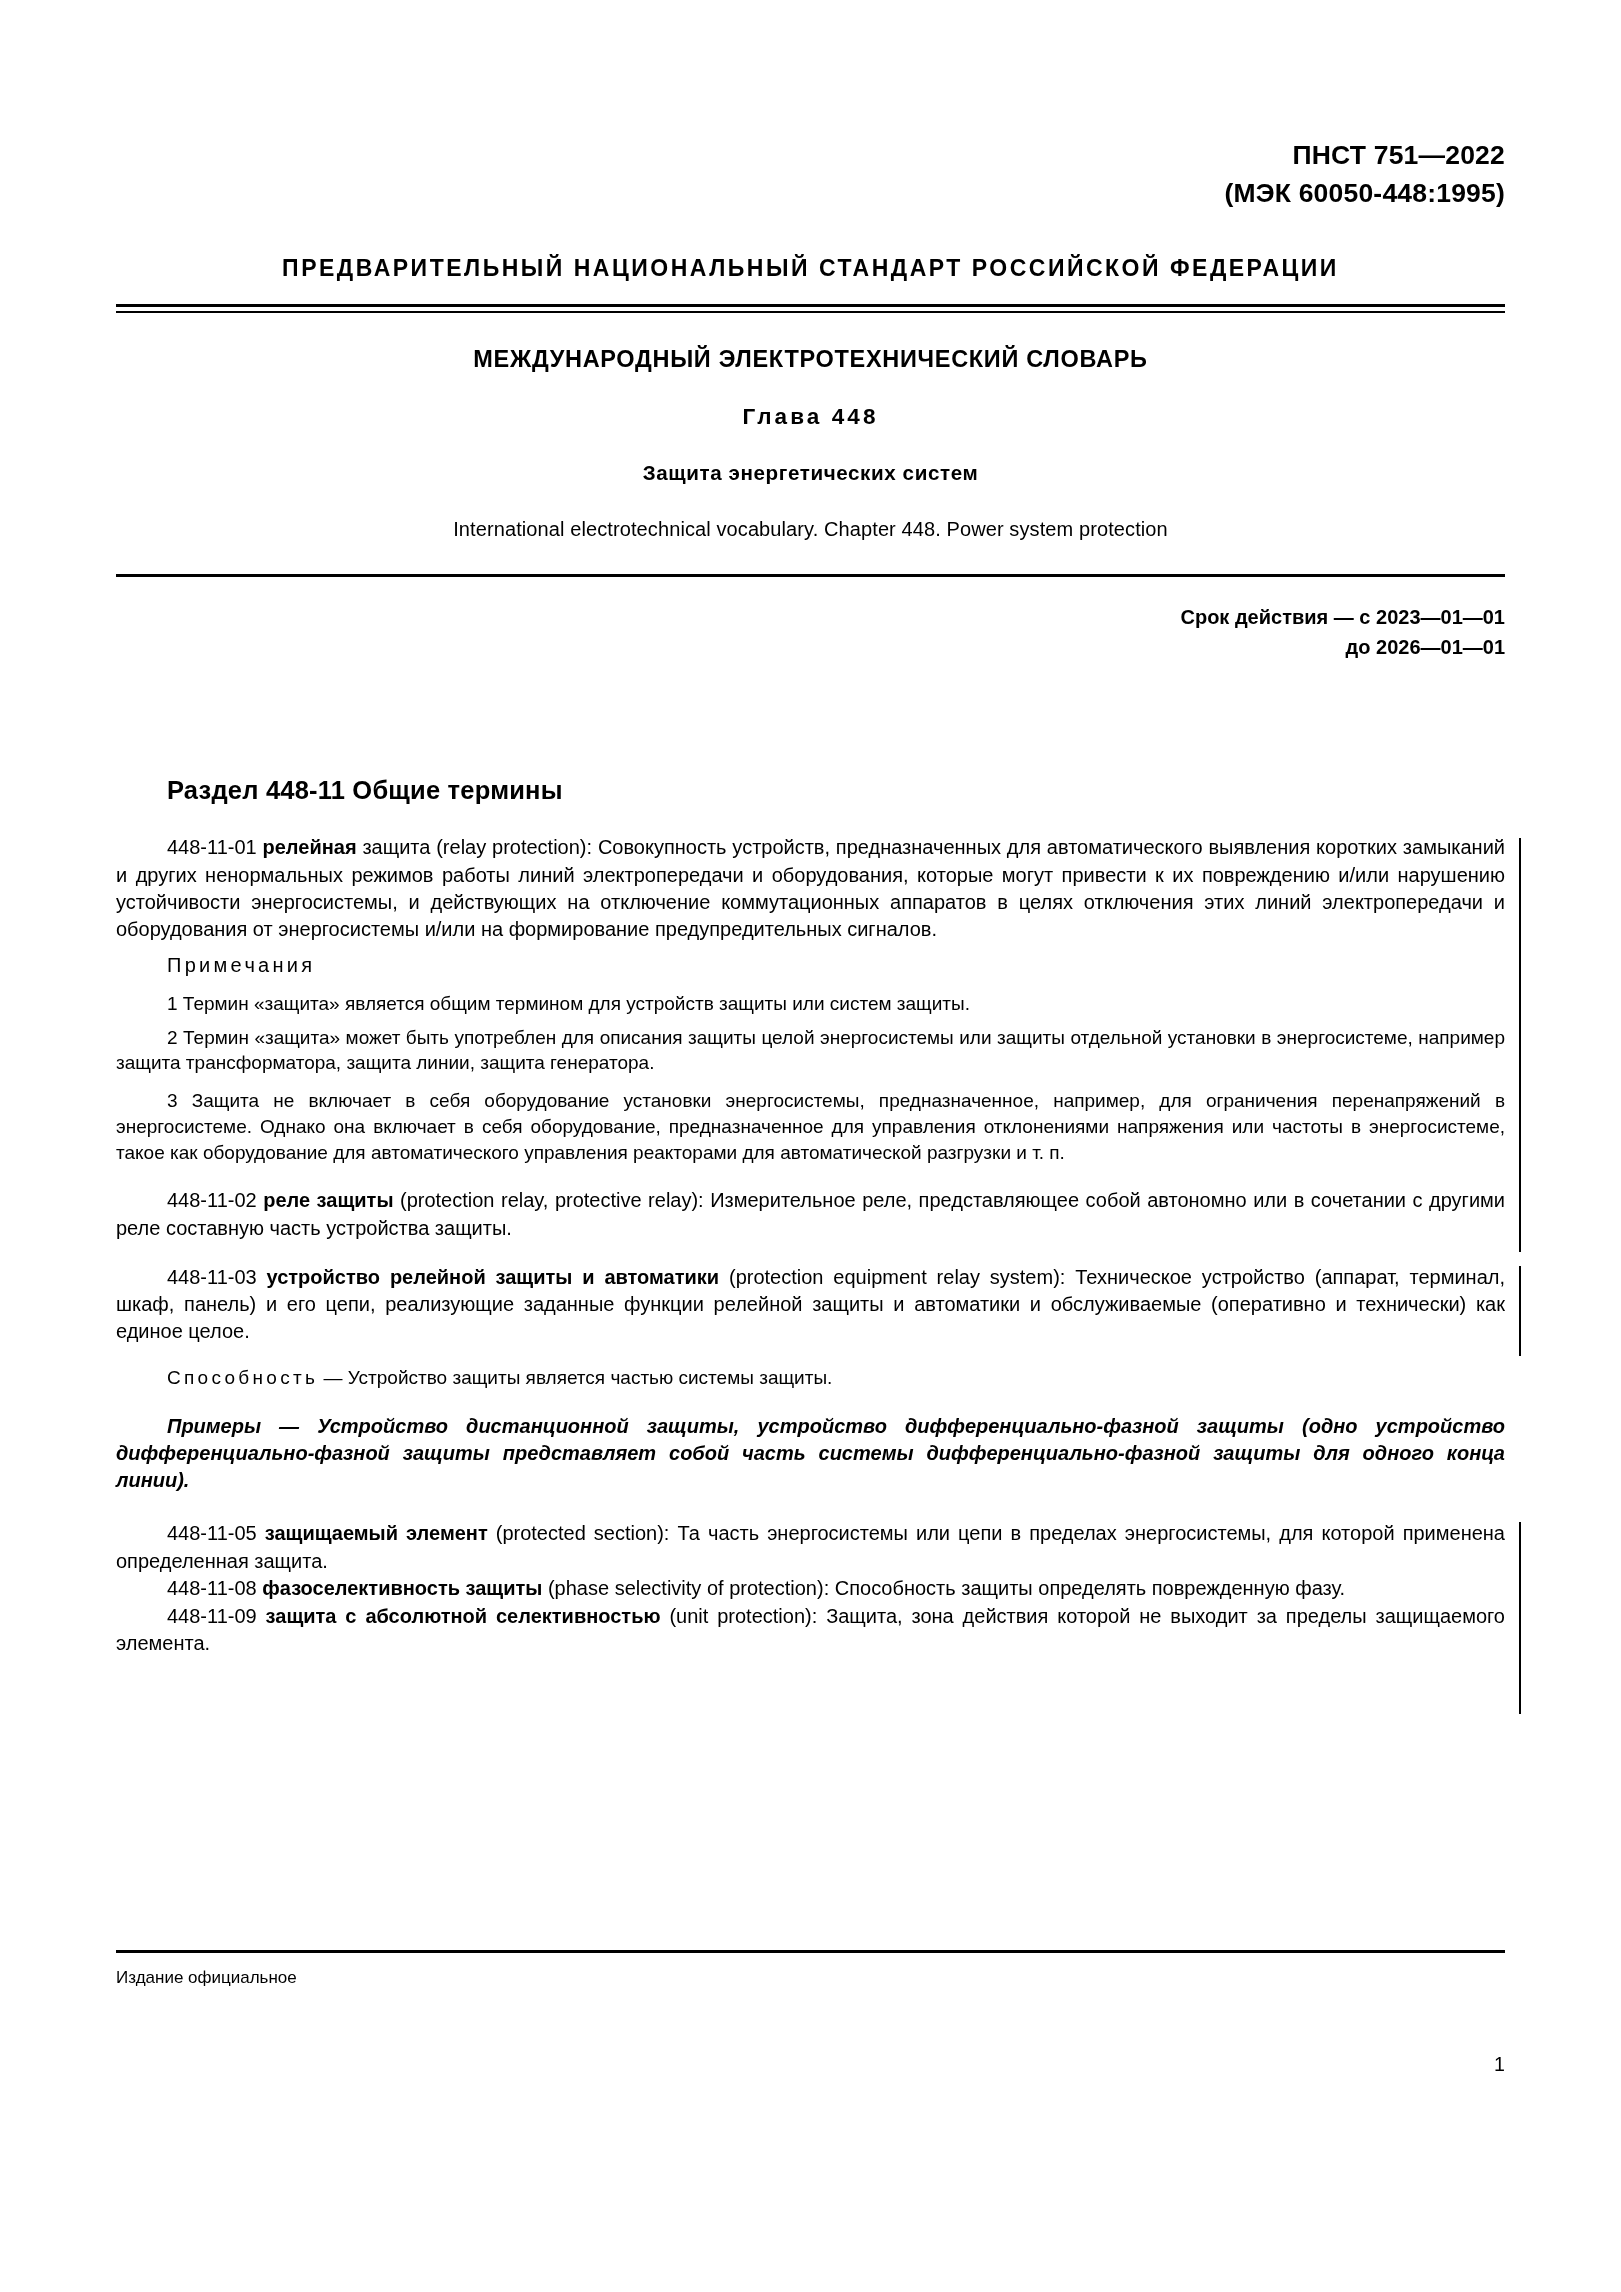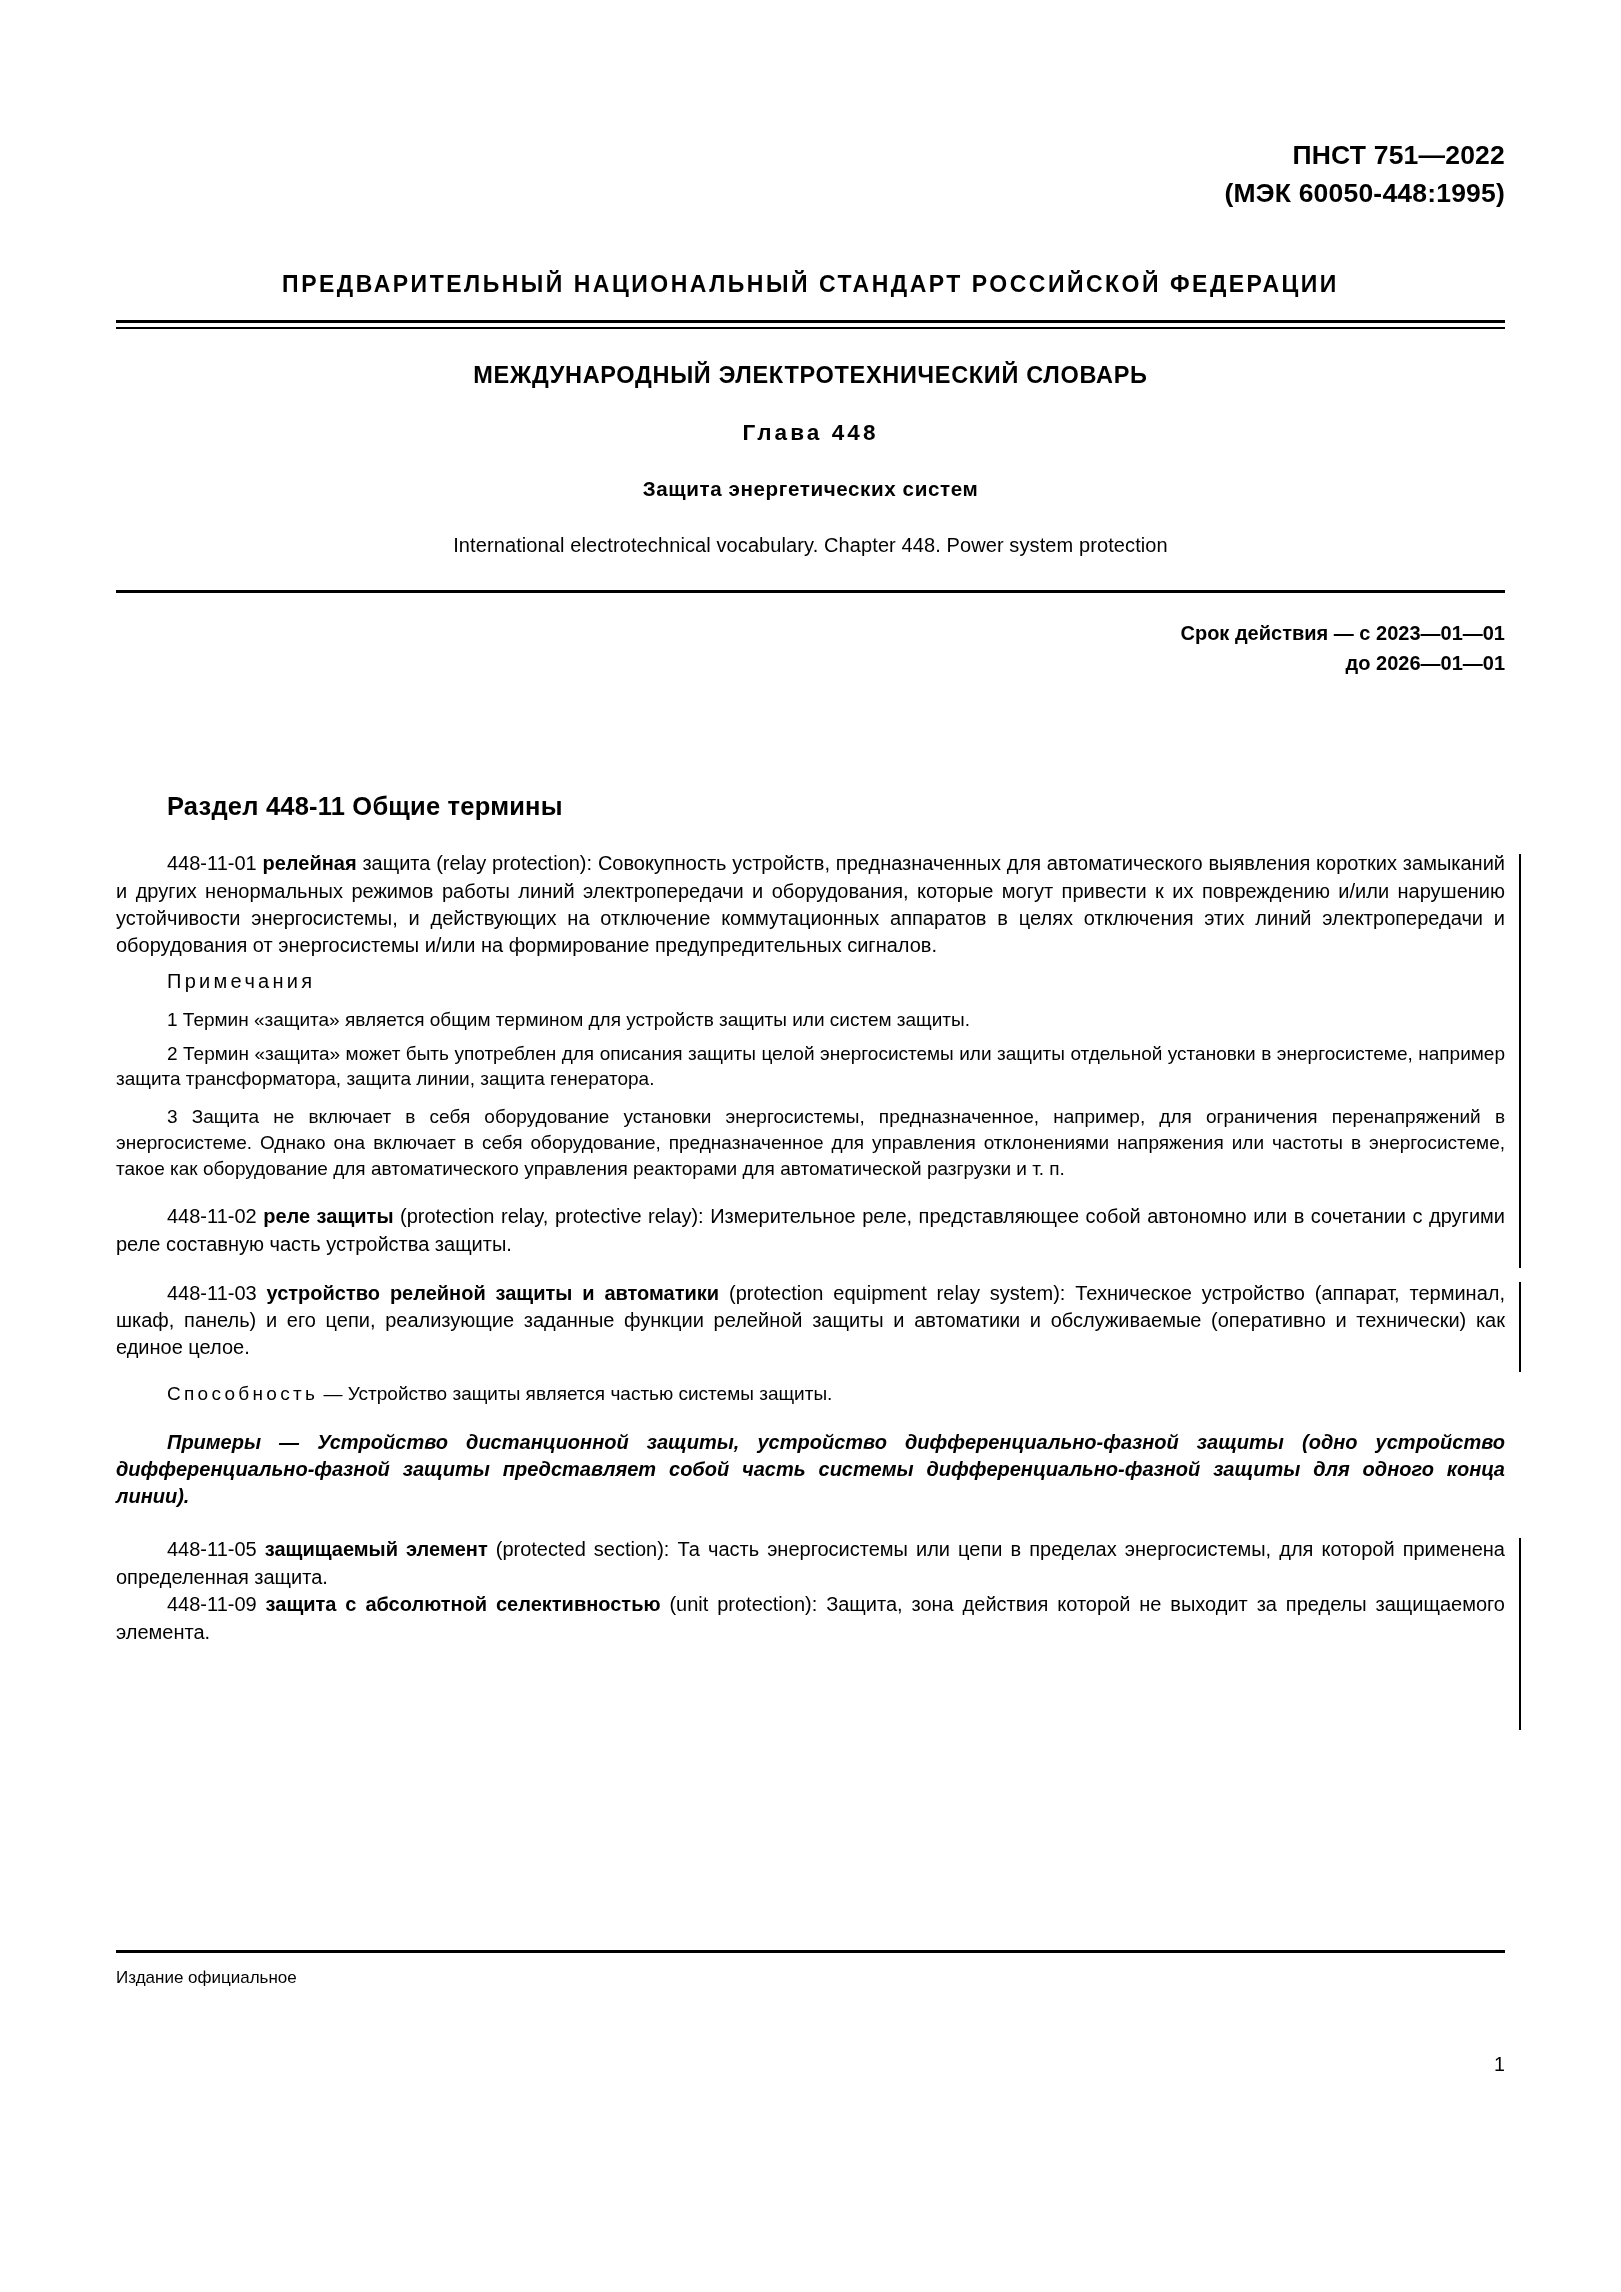--- a/index.html
+++ b/index.html
@@ -31,21 +31,21 @@
   
   .doc-code {
     margin-top: 137px;
     text-align: right;
     font-weight: bold;
     font-size: 26.5px;
     line-height: 1.42;
     letter-spacing: 0.2px;
   }
   .std-title {
-    margin-top: 59px;
+    margin-top: 43px;
     text-align: center;
     font-weight: bold;
     font-size: 23px;
     letter-spacing: 2.5px;
     white-space: nowrap;
   }
   .rule-thick {
     border-top: 3.9px solid #000;
     margin-top: 21.6px;
   }
@@ -222,20 +222,21 @@
       <p class="t small ind"><span class="note-inline-spaced">Способность</span><span>  — Устройство защиты является частью системы защиты.</span></p>
     </div>
 
     <div class="body-block" style="margin-top:21.6px;">
       <p class="t ind ital-bold">Примеры — Устройство дистанционной защиты, устройство дифференциально-фазной защи­ты (одно устройство дифференциально-фазной защиты представляет собой часть системы диффе­ренциально-фазной защиты для одного конца линии).</p>
     </div>
 
     <div class="body-block" style="margin-top:25.5px;">
       <div class="bar" style="top:2px; height:192px;"></div>
       <p class="t ind"><span>448-11-05 </span><b>защищаемый элемент</b><span> (protected section): Та часть энергосистемы или цепи в преде­лах энергосистемы, для которой применена определенная защита.</span></p>
+      <p class="t ind"><span>448-11-08 </span><b>фазоселективность защиты</b><span> (phase selectivity of protection): Способность защиты определять поврежденную фазу.</span></p>
       <p class="t ind"><span>448-11-09 </span><b>защита с абсолютной селективностью</b><span> (unit protection): Защита, зона действия кото­рой не выходит за пределы защищаемого элемента.</span></p>
     </div>
 
     <div class="rule-footer"></div>
     <div class="footer-note">Издание официальное</div>
     <div class="page-num">1</div>
 
   </div>
 </div>
 

